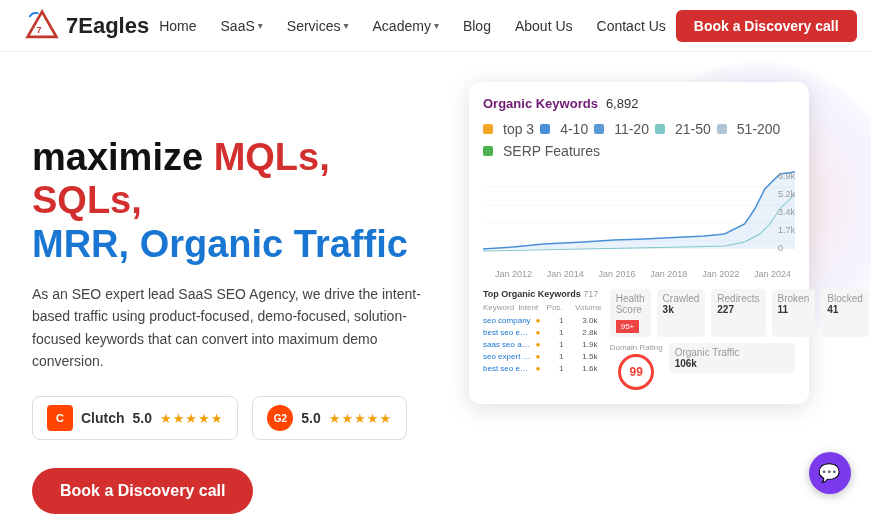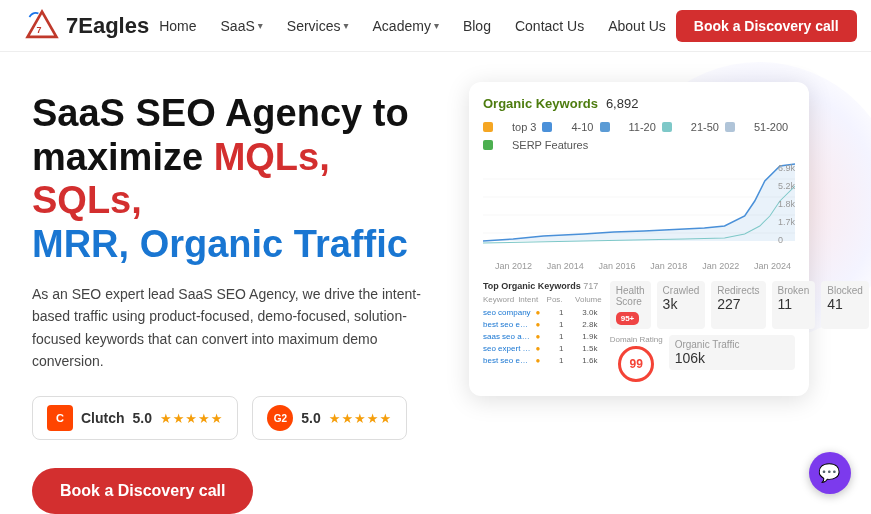--- a/index.html
+++ b/index.html
@@ -64,24 +64,24 @@
 
     
     .right {
       flex: 0 0 370px; position: relative; margin-top: -10px;
     }
     .dashboard-card {
       background: #fff; border-radius: 12px; box-shadow: 0 4px 24px rgba(0,0,0,0.13);
       padding: 14px; width: 340px; position: relative; z-index: 2;
     }
     .dash-header { display: flex; align-items: baseline; gap: 8px; margin-bottom: 10px; }
-    .dash-title { font-size: 13px; font-weight: 600; color: #4d7c0f; }
+    .dash-title { font-size: 13px; font-weight: 600; color: #701a75; }
     .dash-count { font-size: 13px; font-weight: 400; color: #333; }
     .legend { display: flex; flex-wrap: wrap; gap: 6px; margin-bottom: 10px; }
-    .legend-item { display: flex; align-items: center; gap: 19px; font-size: 11px; color: #555; }
+    .legend-item { display: flex; align-items: center; gap: 10px; font-size: 14px; color: #555; }
     .legend-dot { width: 10px; height: 10px; border-radius: 2px; }
 
     
     .chart-area { width: 100%; height: 110px; position: relative; overflow: hidden; }
     .chart-labels {
       position: absolute; bottom: 0; left: 8px; right: 0;
       display: flex; justify-content: space-between; font-size: 9px; color: #999; padding: 0 4px;
     }
     .chart-y-labels {
       position: absolute; right: 0; top: 0; bottom: 24px;
@@ -93,22 +93,22 @@
     .dash-bottom { display: flex; gap: 8px; margin-top: 10px; }
     .dash-table { flex: 1; }
     .dash-table-header { display: flex; gap: 4px; margin-bottom: 4px; }
     .dash-col { font-size: 8px; color: #999; flex: 1; }
     .dash-row { display: flex; gap: 4px; margin-bottom: 3px; }
     .dash-cell { font-size: 8px; color: #555; flex: 1; overflow: hidden; white-space: nowrap; text-overflow: ellipsis; }
     .dash-stats { display: flex; flex-direction: column; gap: 6px; min-width: 130px; }
     .stats-row { display: flex; gap: 6px; }
     .stat-box { flex: 1; background: #f5f5f5; border-radius: 4px; padding: 4px 6px; }
     .stat-label { font-size: 10px; color: #999; }
-    .stat-val { font-size: 14px; font-weight: 400; color: #333; }
-    .health-badge { background: #ef4444; color: #fff; border-radius: 5px; font-size: 8px; font-weight: 700; padding: 2px 5px; display: inline-block; }
+    .stat-val { font-size: 10px; font-weight: 700; color: #333; }
+    .health-badge { background: #ef4444; color: #fff; border-radius: 0; font-size: 8px; font-weight: 400; padding: 2px 5px; display: inline-block; }
 
     
     .blob {
       position: absolute; top: -20px; right: -60px; width: 280px; height: 280px;
       border-radius: 50%; background: radial-gradient(circle, rgba(255,150,150,0.25) 0%, rgba(180,180,255,0.15) 60%, transparent 80%);
       z-index: 1;
     }
 
     
     .chat-bubble {
@@ -143,34 +143,34 @@
       <span class="chevron">▾</span>
     </div>
     <div class="nav-link">
       <span>Academy</span>
       <span class="chevron">▾</span>
     </div>
     <div class="nav-link">
       <span>Blog</span>
     </div>
     <div class="nav-link">
+      <span>About Us</span>
+    </div>
+    <div class="nav-link">
       <span>Contact Us</span>
-    </div>
-    <div class="nav-link">
-      <span>About Us</span>
     </div>
   </div>
   <button class="nav-cta">Book a Discovery call</button>
 </nav>
 
 <div class="main">
 
   <div class="left">
     <h1 class="headline">
-      <span>SaaS SEO Agency to</span><br>
+      <br>
       maximize <span class="headline-colored">MQLs, SQLs,</span><br>
       <span class="headline-blue">MRR, Organic Traffic</span>
     </h1>
     <p class="subtext">As an SEO expert lead SaaS SEO Agency, we drive the intent-based traffic using product-focused, demo-focused, solution-focused keywords that can convert into maximum demo conversion.</p>
 
     <div class="badges">
       <div class="badge">
         <div class="clutch-icon">C</div>
         <span class="badge-label">Clutch</span>
         <span class="badge-score">5.0</span>
@@ -232,21 +232,21 @@
 
           <polyline points="0,80 30,78 60,75 80,74 100,73 130,71 160,70 180,69 200,68 220,67 240,65 260,55 270,40 280,20 295,5 310,3" fill="none" stroke="#4a90d9" stroke-width="1.5"></polyline>
 
           <polygon points="0,80 30,78 60,75 80,74 100,73 130,71 160,70 180,69 200,68 220,67 240,65 260,55 270,40 280,20 295,5 310,3 310,80" fill="rgba(74,144,217,0.12)"></polygon>
 
           <polyline points="0,82 50,81 100,80 150,79 200,78 240,77 260,73 275,65 285,55 295,40 310,25" fill="none" stroke="#7ec8c8" stroke-width="1"></polyline>
         </svg>
         <div class="chart-y-labels">
           <span>6.9k</span>
           <span>5.2k</span>
-          <span>1.8k</span>
+          <span>3.4k</span>
           <span>1.7k</span>
           <span>0</span>
         </div>
         <div class="chart-labels">
           <span>Jan 2012</span>
           <span>Jan 2014</span>
           <span>Jan 2016</span>
           <span>Jan 2018</span>
           <span>Jan 2022</span>
           <span>Jan 2024</span>

